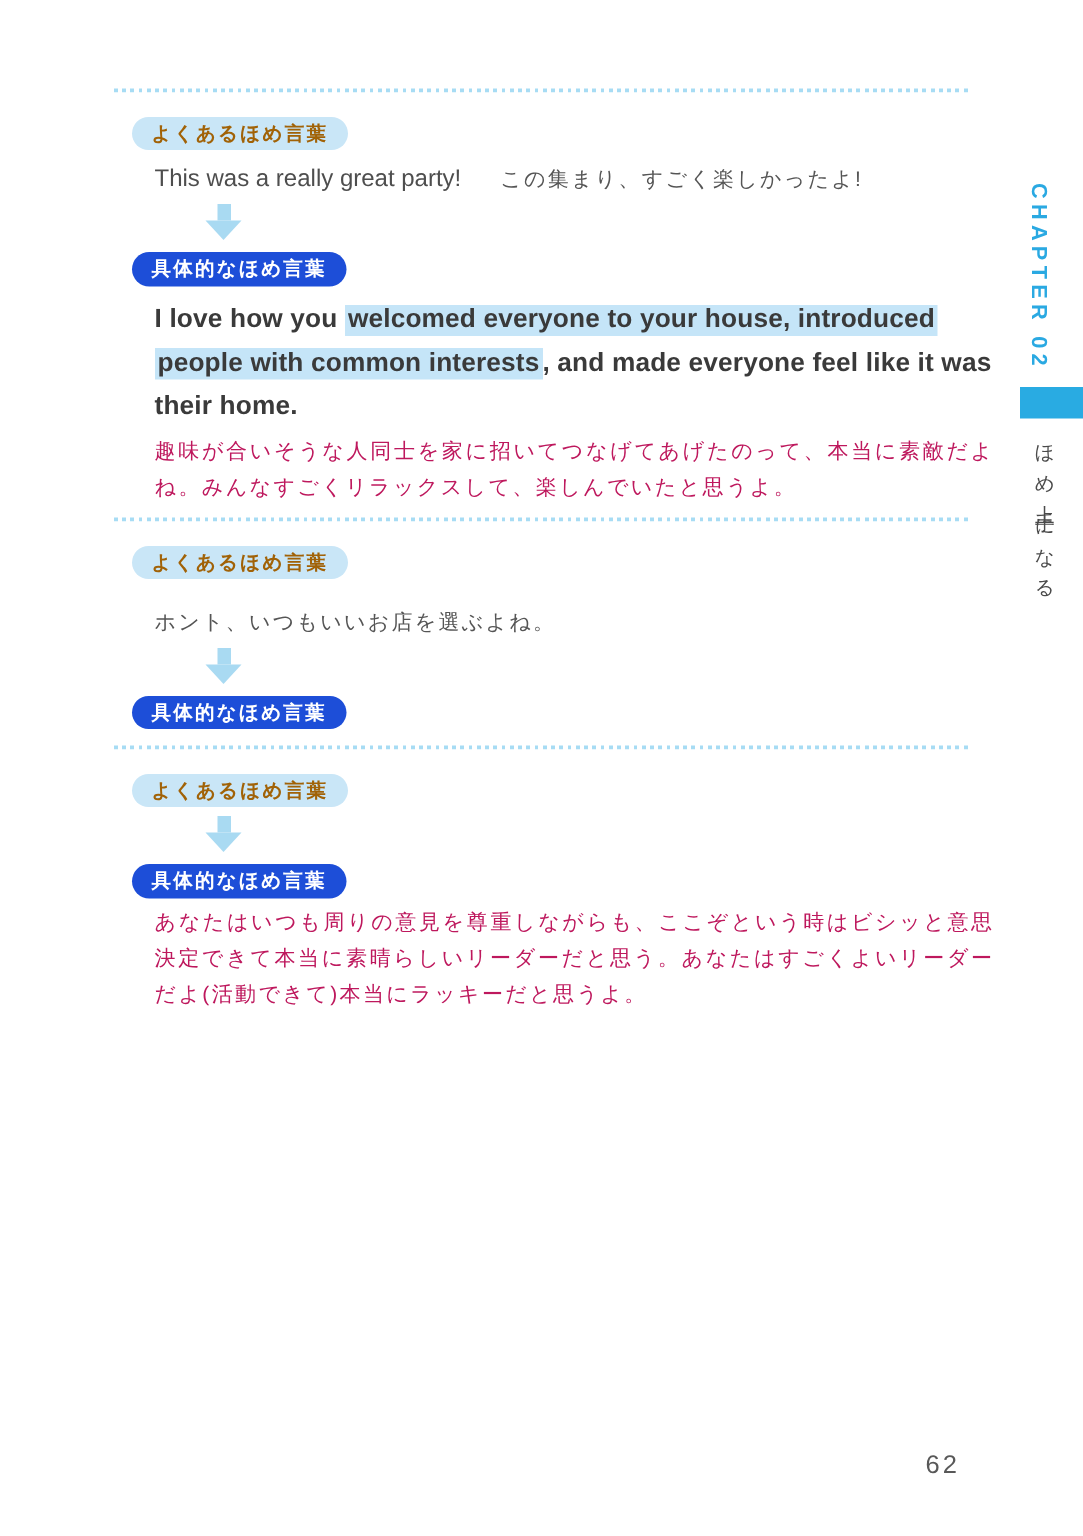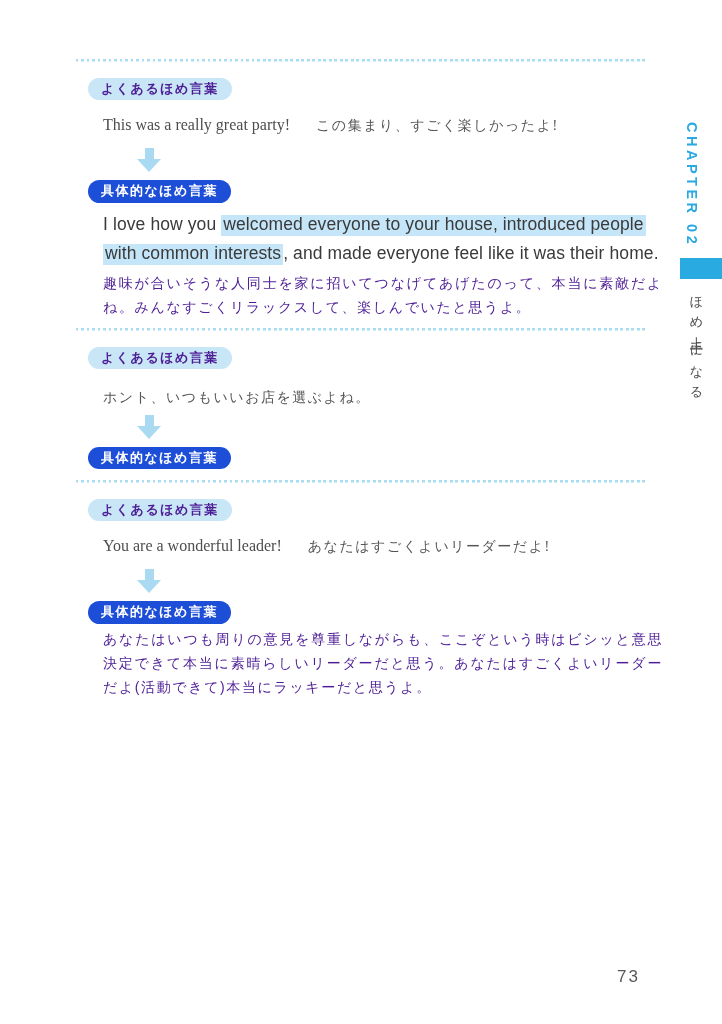--- a/index.html
+++ b/index.html
@@ -18,44 +18,44 @@
     background-size:100% 2.5px; background-repeat:no-repeat; background-position:0 0;
   }
   .d1 { margin-top:59px; }
   .d2 { margin-top:9px; }
   .d3 { margin-top:11px; }
 
   .badge {
     display:inline-block; font-size:13px; font-weight:bold;
     padding:4px 13px 4px; border-radius:14px; letter-spacing:1.5px; line-height:1.1;
   }
-  .badge.light { background:#c9e6f7; color:#4c1d95; margin-top:16px; }
+  .badge.light { background:#c9e6f7; color:#a16207; margin-top:16px; }
   .badge.fill  { background:#1d4ed8; color:#ffffff; margin-top:6px; }
 
-  .common-line { padding-left:15px; margin-top:9px; font-size:16px; color:#4e4e4e; line-height:32px; white-space:nowrap;font-family:Liberation Serif, serif; }
+  .common-line { padding-left:15px; margin-top:9px; font-size:16px; color:#4e4e4e; line-height:21px; white-space:nowrap; }
   .common-line .ja-inline { font-size:14px; color:#555555; margin-left:26px; letter-spacing:1.5px; }
   .common-ja-line { padding-left:15px; margin-top:16px; font-size:14px; color:#555555; line-height:24px; letter-spacing:1.5px; }
 
   .arrow { margin:6px 0 2px 49px; width:24px; }
   .arrow .stem { width:9px; height:11px; background:#a9daf2; margin:0 auto; }
   .arrow .head { width:0; height:0; border-left:12px solid transparent; border-right:12px solid transparent; border-top:13px solid #a9daf2; }
 
   .bold-para {
     padding-left:15px; margin-top:7px; width:560px;
-    font-size:17.5px; font-weight:normal; color:#3a3a3a;
+    font-size:17.5px; font-weight:bold; color:#3a3a3a;
     line-height:29px; letter-spacing:0.1px;
   }
   .hl {
     background:linear-gradient(to bottom, transparent 10%, #c5e5f8 10%, #c5e5f8 100%);
     padding:1px 2px 2px 2px;
     box-decoration-break:clone; -webkit-box-decoration-break:clone;
   }
   .ja-para {
     padding-left:15px; margin-top:3px; width:560px;
-    font-size:14px; color:#4c1d95; line-height:24px; letter-spacing:1.6px;
+    font-size:14px; color:#be185d; line-height:24px; letter-spacing:1.6px;
     text-align:justify;
   }
 
   .chapter-vertical {
     position:absolute; left:684px; top:122px;
     writing-mode:vertical-rl;
     font-size:14.5px; font-weight:bold; color:#2aa9e2; letter-spacing:3.5px;
   }
   .chapter-tab { position:absolute; left:680px; top:258px; width:42px; height:21px; background:#29abe2; }
   .section-title-vertical {
@@ -90,28 +90,27 @@
     <div class="arrow">
         <div class="stem"></div>
         <div class="head"></div>
       </div>
     <span class="badge fill">具体的なほめ言葉</span>
   </div>
 
   <div class="divider d3"></div>
   <div>
     <span class="badge light">よくあるほめ言葉</span>
-    <div class="common-line"><span>You are a wonderful leader!</span><span class="ja-inline">あなたはすごくよいリーダーだよ!</span></div>
     <div class="arrow">
         <div class="stem"></div>
         <div class="head"></div>
       </div>
     <span class="badge fill">具体的なほめ言葉</span>
     <div class="ja-para">あなたはいつも周りの意見を尊重しながらも、ここぞという時はビシッと意思決定できて本当に素晴らしいリーダーだと思う。あなたはすごくよいリーダーだよ(活動できて)本当にラッキーだと思うよ。</div>
   </div>
 
 </div>
 
 <div class="chapter-vertical">CHAPTER 02</div>
 <div class="chapter-tab"></div>
 <div class="section-title-vertical">ほめ上手になる</div>
 
-<div class="page-number">73</div>
+<div class="page-number">62</div>
 
 </body></html>

